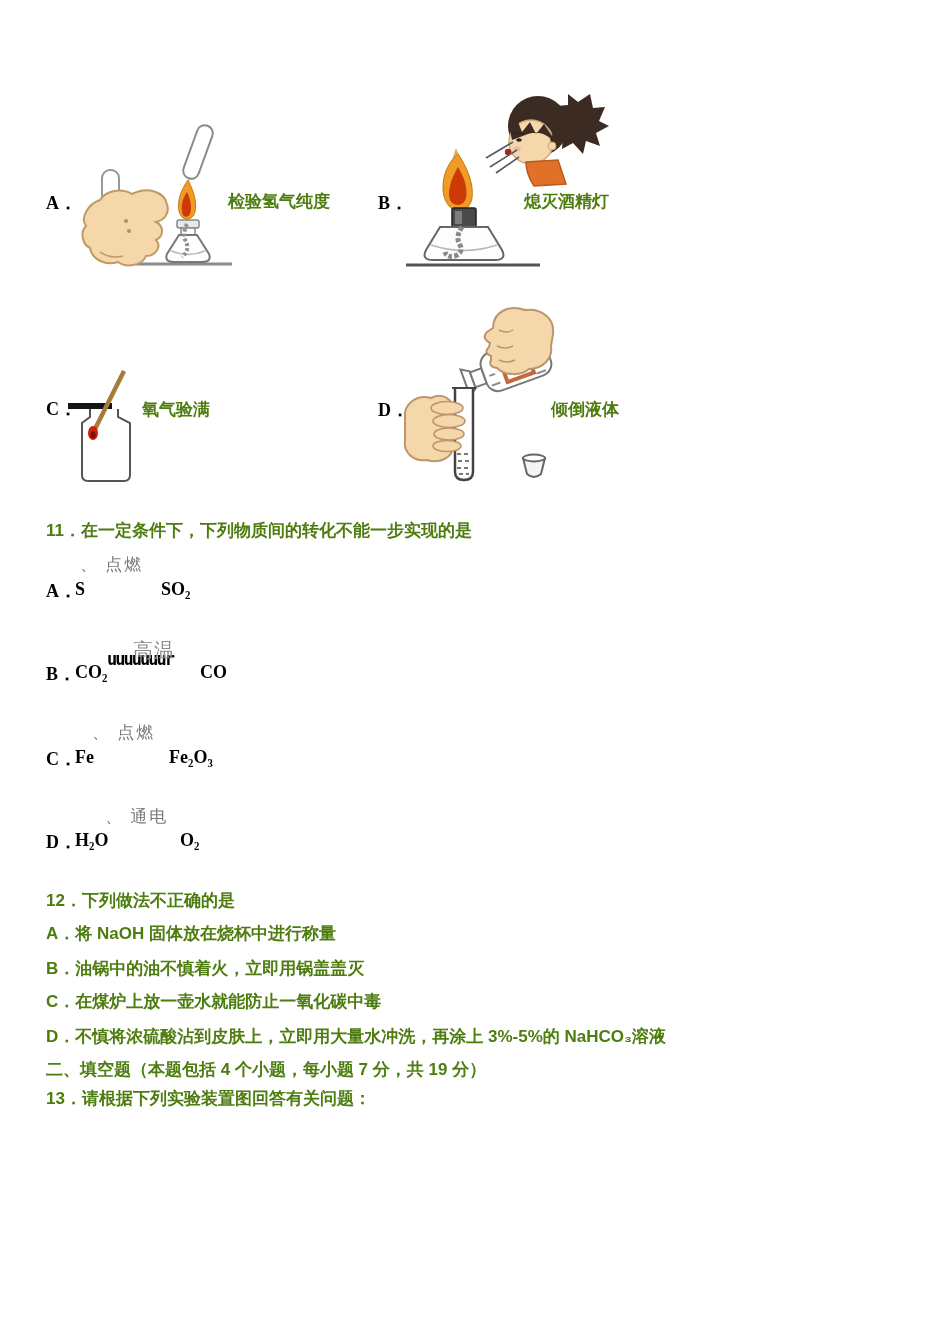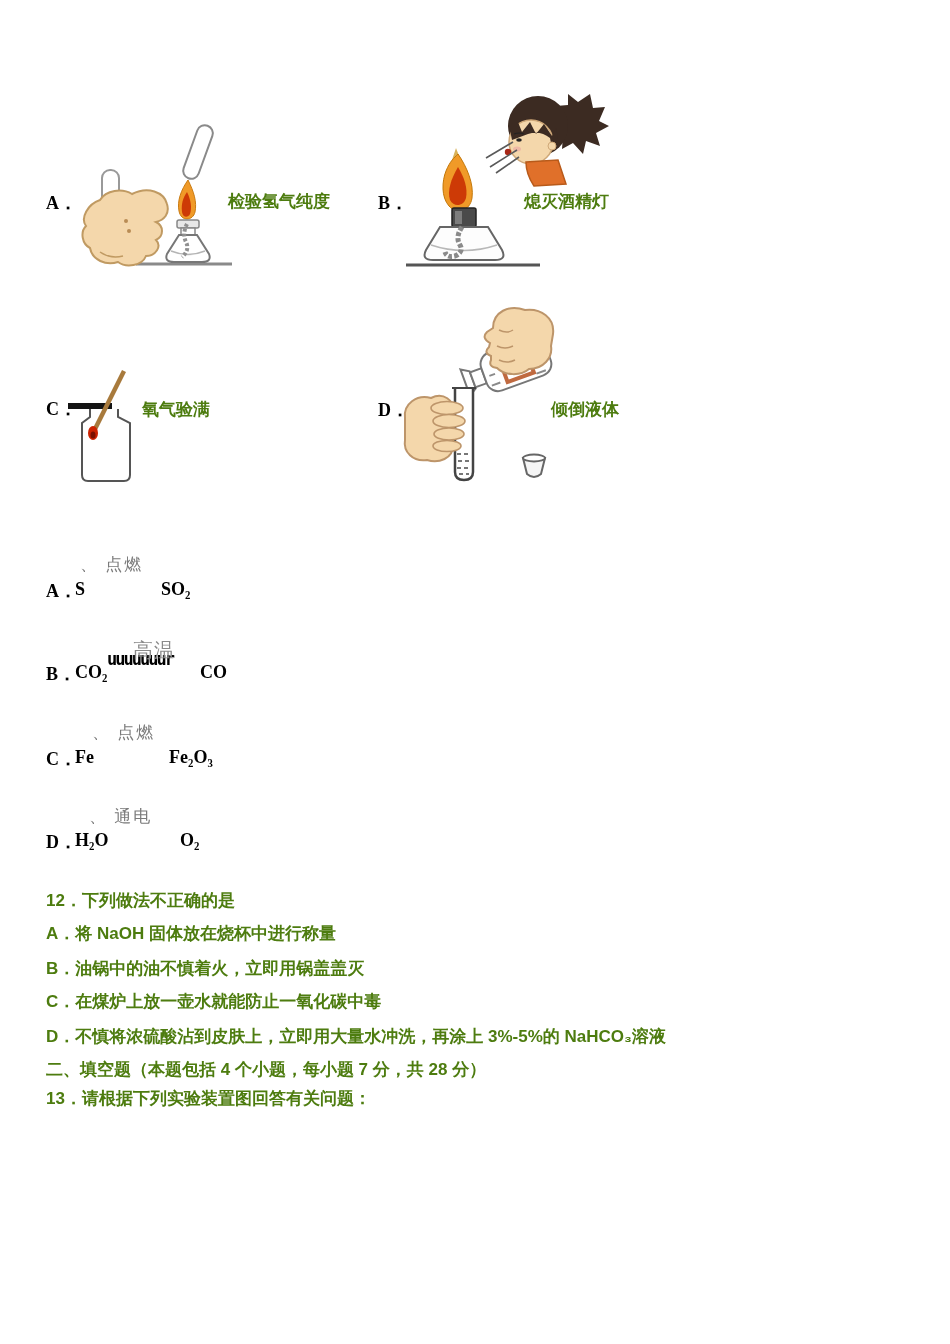--- a/index.html
+++ b/index.html
@@ -126,46 +126,47 @@
         <path d="M62 154 L76 154 M63 161 L75 161 M62 168 L76 168 M64 174 L74 174" stroke="#777" stroke-width="2" stroke-dasharray="4 3"></path>
       </g>
       <g>
         <path d="M128 158 L150 158 L146 174 Q139 180 132 174 Z" fill="#f5f5f5" stroke="#666" stroke-width="2"></path>
         <ellipse cx="139" cy="158" rx="11" ry="3.5" fill="#ffffff" stroke="#666" stroke-width="1.8"></ellipse>
       </g>
     </svg>
   </div>
   <div class="t cn" style="left:551px;top:398px;">倾倒液体</div>
 
+  <div class="t cn" style="left:46px;top:519px;">11．在一定条件下，下列物质间的转化不能一步实现的是</div>
 
   <div class="t cond" style="left:80px;top:553px;">、 点燃</div>
   <div class="t fm" style="left:46px;top:579px;">A．</div>
   <div class="t fm" style="left:75px;top:579px;">S</div>
   <div class="t fm" style="left:161px;top:579px;">SO₂</div>
 
   <div class="glitch-wrap" style="left:107px;top:641px;">
     <span class="glitch">uuuuuuur</span>
     <span class="glitch-cond">高温</span>
   </div>
   <div class="t fm" style="left:46px;top:662px;">B．</div>
   <div class="t fm" style="left:75px;top:662px;">CO₂</div>
   <div class="t fm" style="left:200px;top:662px;">CO</div>
 
   <div class="t cond" style="left:92px;top:721px;">、 点燃</div>
   <div class="t fm" style="left:46px;top:747px;">C．</div>
   <div class="t fm" style="left:75px;top:747px;">Fe</div>
   <div class="t fm" style="left:169px;top:747px;">Fe₂O₃</div>
 
-  <div class="t cond" style="left:89px;top:805px;">、 通电</div>
+  <div class="t cond" style="left:105px;top:805px;">、 通电</div>
   <div class="t fm" style="left:46px;top:830px;">D．</div>
   <div class="t fm" style="left:75px;top:830px;text-align:right;">H₂O</div>
   <div class="t fm" style="left:180px;top:830px;">O₂</div>
 
   <div class="t cn" style="left:46px;top:889px;text-align:right;">12．下列做法不正确的是</div>
   <div class="t cn" style="left:46px;top:922px;">A．将 NaOH 固体放在烧杯中进行称量</div>
   <div class="t cn" style="left:46px;top:957px;">B．油锅中的油不慎着火，立即用锅盖盖灭</div>
   <div class="t cn" style="left:46px;top:990px;">C．在煤炉上放一壶水就能防止一氧化碳中毒</div>
   <div class="t cn" style="left:46px;top:1025px;">D．不慎将浓硫酸沾到皮肤上，立即用大量水冲洗，再涂上 3%-5%的 NaHCO₃溶液</div>
 
-  <div class="t cn" style="left:46px;top:1058px;">二、填空题（本题包括 4 个小题，每小题 7 分，共 28 分）</div>
+  <div class="t cn" style="left:46px;top:1058px;">二、填空题（本题包括 4 个小题，每小题 7 分，共 19 分）</div>
   <div class="t cn" style="left:46px;top:1087px;">13．请根据下列实验装置图回答有关问题：</div>
 
 </div>
 
 </body></html>

